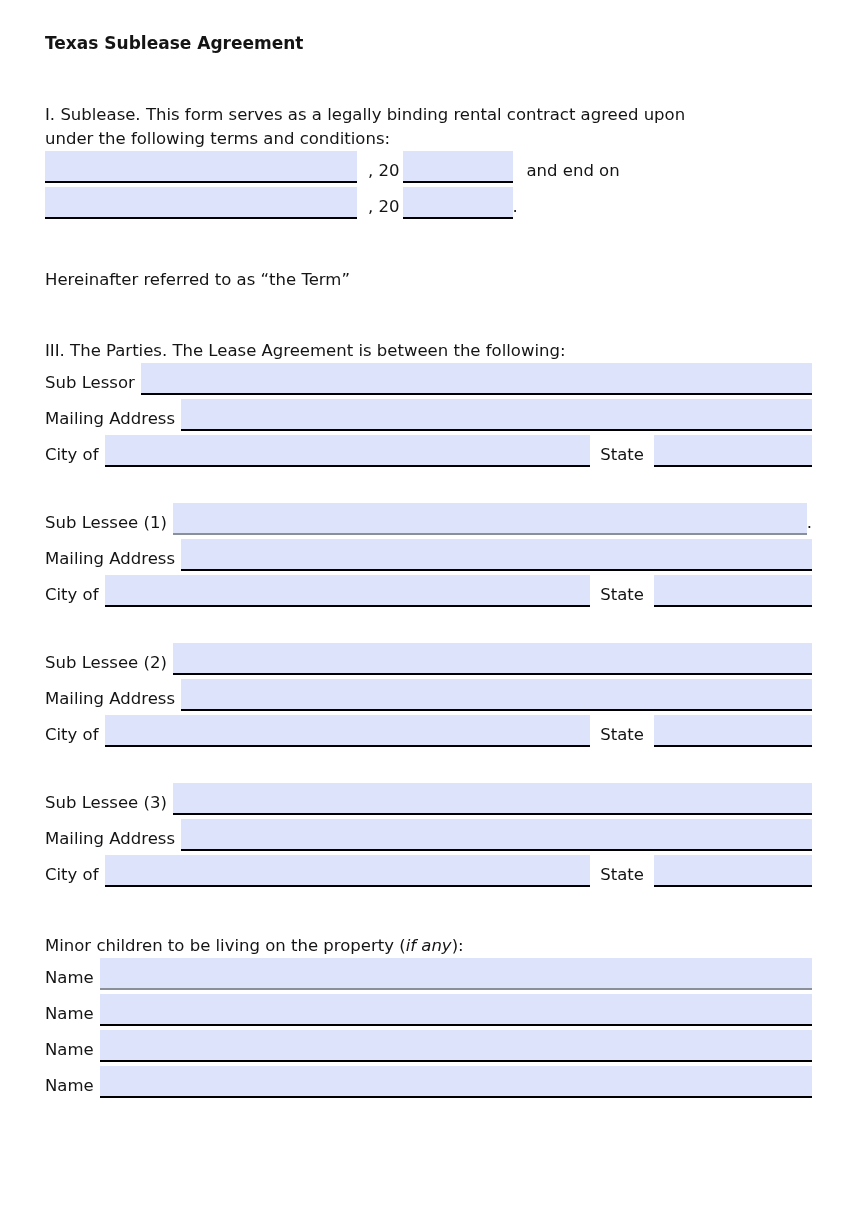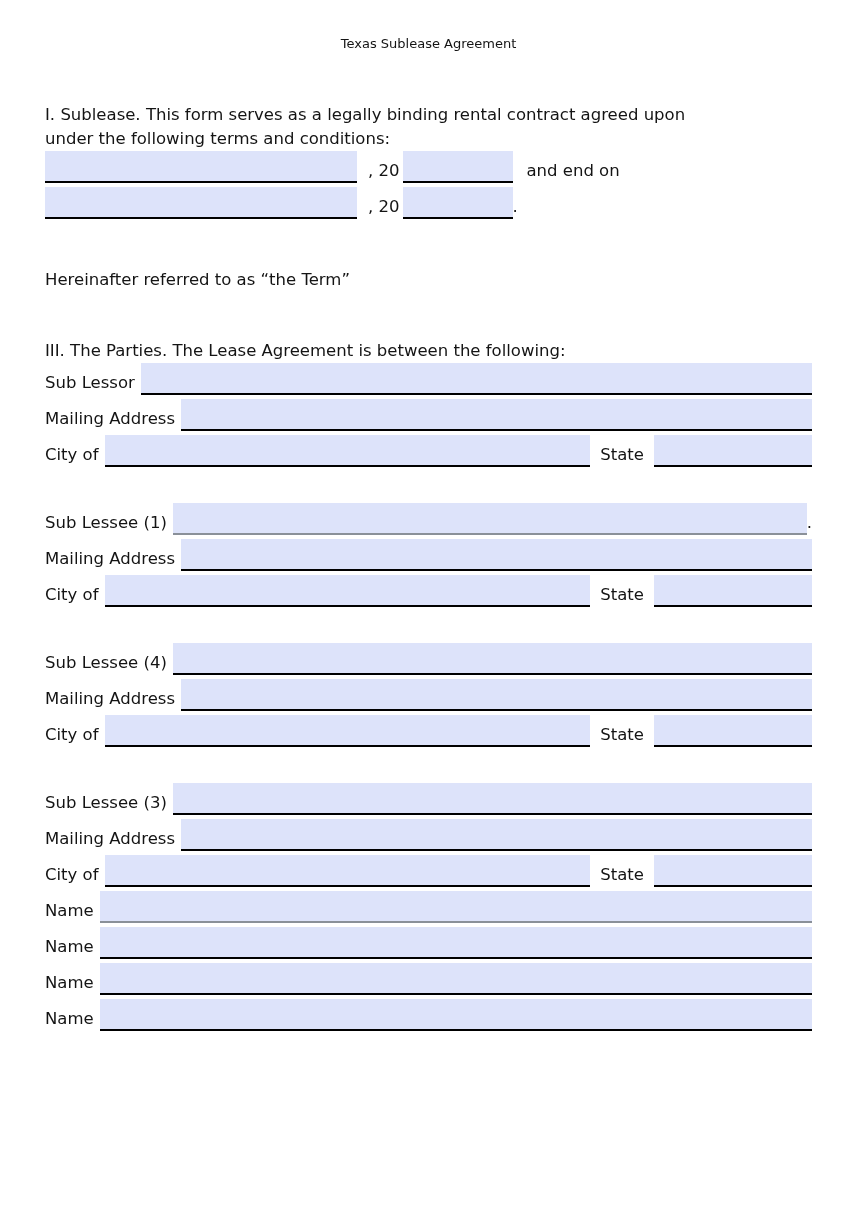--- a/index.html
+++ b/index.html
@@ -2,21 +2,21 @@
 <html><head>
 <meta charset="utf-8">
 <style>
   html,body{margin:0;padding:0;}
   body{
     width:864px;height:1216px;overflow:hidden;background:#ffffff;
     font-family:"DejaVu Sans","Liberation Sans",sans-serif;
     font-size:16.5px;color:#141414;
   }
   .page{box-sizing:border-box;width:864px;height:1216px;padding:33px 52px 0 45px;}
-  .title{margin:0;text-align:center;font-weight:normal;font-size:13px;line-height:21px;}
+  .title{margin:0;font-weight:bold;font-size:17px;line-height:21px;}
   .para{margin:0;line-height:24px;}
   .mt-sec{margin-top:47px;}
   .mt-p1{margin-top:49px;}
   .mt-here{margin-top:49px;}
   .bold{font-weight:normal;}
   .block2{display:block;}
   
   .frow{display:flex;align-items:flex-end;margin-bottom:4px;}
   .fld{
     background:#dde3fa;border-bottom:2px solid #000;
@@ -109,21 +109,21 @@
     <div class="frow">
       <span class="lbl after">City of</span>
       <div class="fld grow"></div>
       <span class="state-lbl">State</span>
       <div class="fld w-state"></div>
     </div>
   </div>
 
   <div class="party-block">
     <div class="frow">
-      <span class="lbl after">Sub Lessee (4)</span>
+      <span class="lbl after">Sub Lessee (2)</span>
       <div class="fld grow"></div>
       <span class="suffix"></span>
     </div>
     <div class="frow">
       <span class="lbl after">Mailing Address</span>
       <div class="fld grow"></div>
     </div>
     <div class="frow">
       <span class="lbl after">City of</span>
       <div class="fld grow"></div>
@@ -143,20 +143,21 @@
       <div class="fld grow"></div>
     </div>
     <div class="frow">
       <span class="lbl after">City of</span>
       <div class="fld grow"></div>
       <span class="state-lbl">State</span>
       <div class="fld w-state"></div>
     </div>
   </div>
 
+  <p class="para mt-sec"><span>Minor children to be living on the property (</span><i>if any</i><span>):</span></p>
 
   <div class="names">
     <div class="frow">
       <span class="lbl after">Name</span>
       <div class="fld grow gray"></div>
     </div>
     <div class="frow">
       <span class="lbl after">Name</span>
       <div class="fld grow"></div>
     </div>

